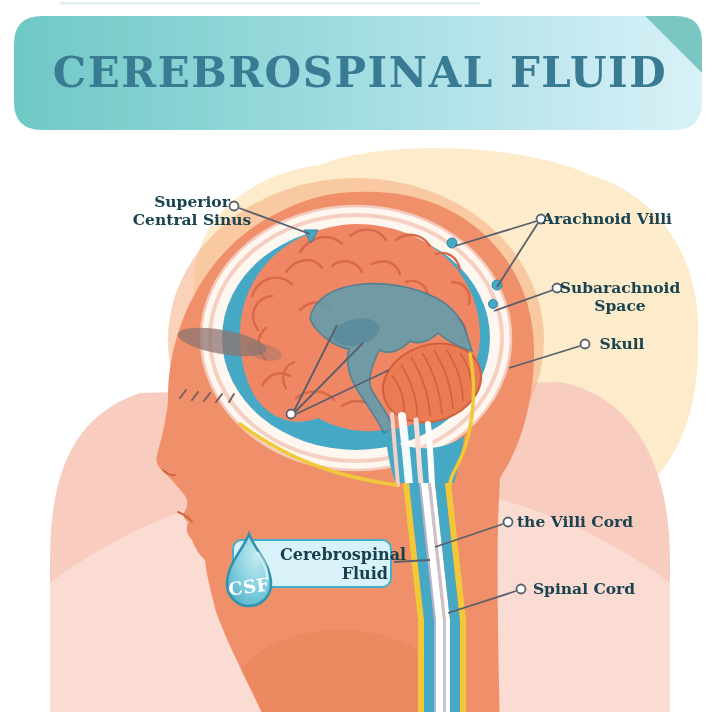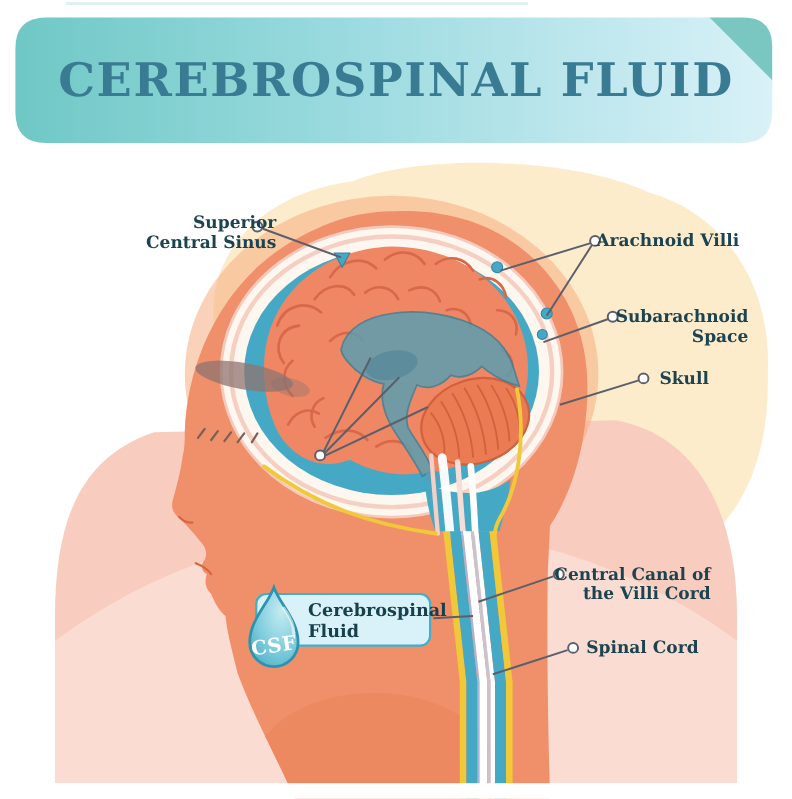--- a/index.html
+++ b/index.html
@@ -3,24 +3,24 @@
 <meta charset="utf-8">
 <style>
   html,body{margin:0;padding:0;background:#fff;}
   .stage{position:relative;width:720px;height:726px;overflow:hidden;background:#fff;
          font-family:"DejaVu Serif",serif;padding-left:17px;}
   .stage svg.scene{position:absolute;left:0;top:0;}
   .page-title{position:absolute;left:18px;top:44px;width:684px;text-align:center;
       font:700 42px/58px "DejaVu Serif",serif;color:#3a7b94;letter-spacing:1.5px;}
   .lbl{position:absolute;transform:translateX(-50%);text-align:center;
       font:700 15.5px/18px "DejaVu Serif",serif;color:#1b4350;white-space:nowrap;}
-  .lbl span{display:block;text-align:right;}
+  .lbl span{display:block;}
   .badge{position:absolute;left:232px;top:539px;width:160px;height:49px;
       background:#d9f2f9;border:2.5px solid #43aecb;border-radius:10px;box-sizing:border-box;}
-  .badge-text{position:absolute;left:46px;right:2px;top:4px;text-align:left;
+  .badge-text{position:absolute;left:46px;right:2px;top:4px;text-align:right;
       font:700 16px/19px "DejaVu Serif",serif;color:#17404d;}
   .badge-text span{display:block;}
   .drop{position:absolute;left:-16px;top:-12px;width:62px;height:86px;}
 </style>
 </head>
 <body>
 
 <div class="stage">
 
 <svg class="scene" width="720" height="726" viewBox="0 0 720 726">
@@ -210,21 +210,20 @@
   <span>Subarachnoid</span>
   <span>Space</span>
 </div>
 <div class="lbl" style="left:607px;top:210px;">
   <span>Arachnoid Villi</span>
 </div>
 <div class="lbl" style="left:622px;top:335px;">
   <span>Skull</span>
 </div>
 <div class="lbl" style="left:575px;top:513px;">
-  <span>Central Canal of</span>
   <span>the Villi Cord</span>
 </div>
 <div class="lbl" style="left:584px;top:580px;">
   <span>Spinal Cord</span>
 </div>
 
 <div class="badge">
   <svg class="drop" viewBox="0 0 62 86">
     <path d="M 31,5 C 37,21 53,35 53,55 A 22,22 0 1 1 9,55 C 9,35 25,21 31,5 Z" fill="url(#dropGrad)" stroke="#2e93af" stroke-width="2.5"></path>
     <path d="M 40,24 C 46,32 49,39 49,47" fill="none" stroke="#ffffff" stroke-width="3" stroke-linecap="round" opacity="0.55"></path>

